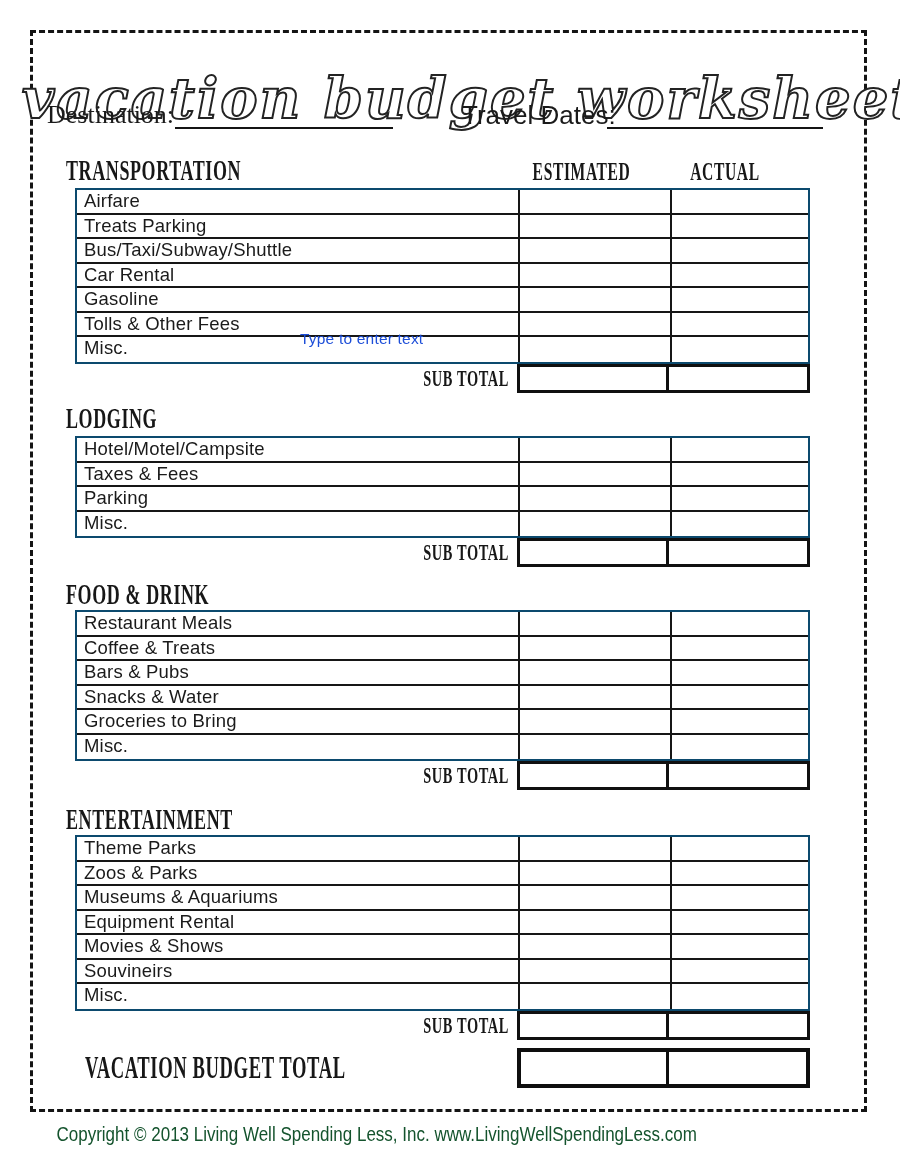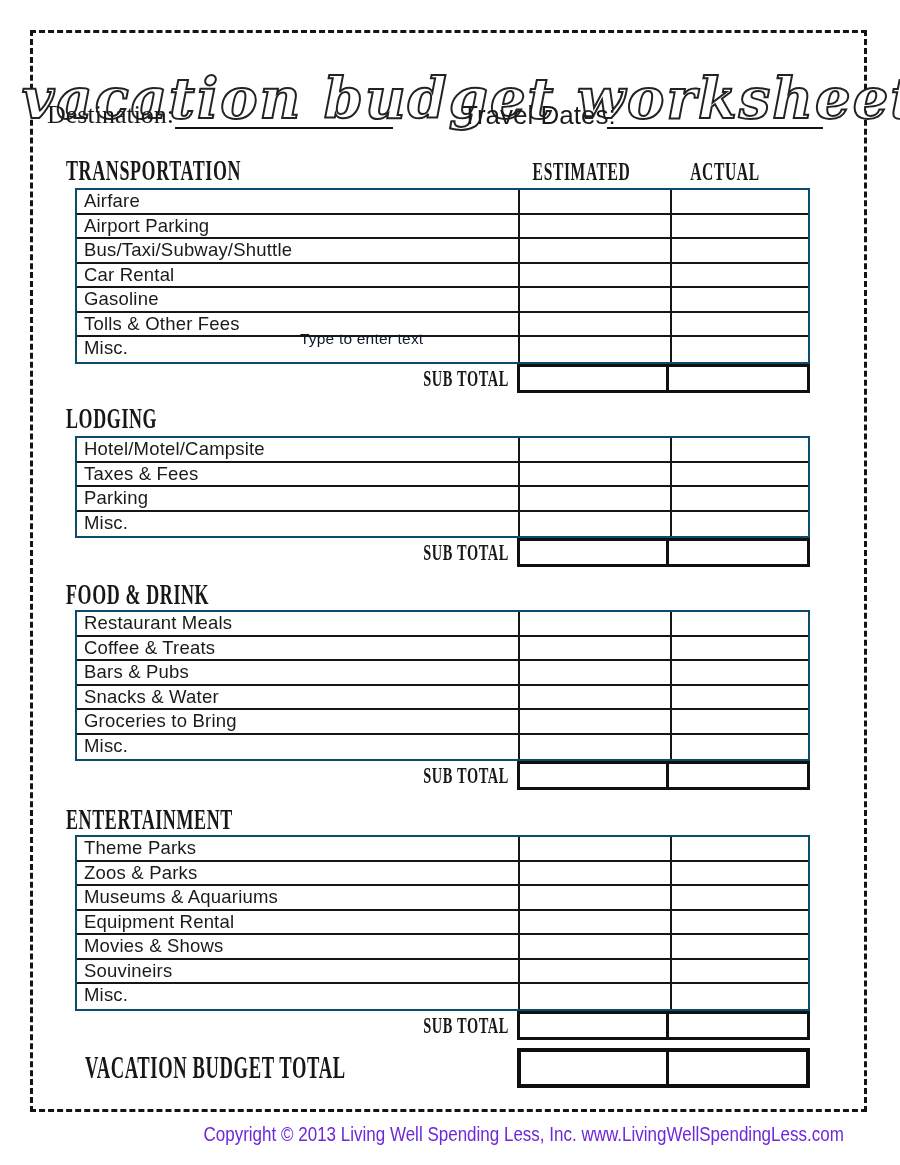--- a/index.html
+++ b/index.html
@@ -43,29 +43,29 @@
   .cell-est{width:152px;box-sizing:border-box;border-left:2px solid #161616;}
   .cell-act{flex:1;box-sizing:border-box;border-left:2px solid #161616;}
 
   .subtotal{display:flex;margin-left:75px;height:29px;}
   .sub-label{width:434px;text-align:right;box-sizing:border-box;line-height:29px;}
   .sub-label .stamp{font-size:24px;transform-origin:right center;}
   .sub-box{margin-left:8px;width:293px;box-sizing:border-box;border:3.5px solid #101010;display:flex;background:#fff;}
   .sub-est{width:149px;box-sizing:border-box;border-right:3px solid #101010;}
   .sub-act{flex:1;}
 
-  .placeholder{position:absolute;left:300px;top:330px;font-size:15.5px;color:#0f172a;letter-spacing:0.2px;}
+  .placeholder{position:absolute;left:300px;top:330px;font-size:15.5px;color:#1d4ed8;letter-spacing:0.2px;}
 
   .grand-label{position:absolute;left:85px;top:1048px;height:40px;display:flex;align-items:center;}
   .grand-label .stamp{font-size:31px;}
   .grand-box{position:absolute;left:517px;top:1048px;width:293px;height:40px;box-sizing:border-box;border:4px solid #0e0e0e;display:flex;background:#fff;}
   .grand-est{width:148px;box-sizing:border-box;border-right:3.5px solid #0e0e0e;}
   .grand-act{flex:1;}
 
-  .copyright{position:absolute;top:1123px;left:0;width:900px;text-align:right;font-size:20px;color:#6d28d9;}
+  .copyright{position:absolute;top:1123px;left:0;width:900px;text-align:left;font-size:20px;color:#14532d;}
   .copyright span{display:inline-block;transform:scaleX(0.85);transform-origin:center;white-space:nowrap;}
 </style>
 </head>
 <body>
 
 <div class="page-border"></div>
 
 <h1 class="title">vacation budget worksheet</h1>
 
 <div class="dest-row">
@@ -78,21 +78,21 @@
 <div id="sections-root">
     <div class="section" style="top: 155px;">
       <div class="section-head" style="height: 33px;"><span class="stamp section-title">TRANSPORTATION</span><div class="col-head est"><span class="stamp">ESTIMATED</span></div><div class="col-head act"><span class="stamp">ACTUAL</span></div></div>
       <div class="xtable">
         <div class="xrow">
           <div class="cell-label">Airfare</div>
           <div class="cell-est"></div>
           <div class="cell-act"></div>
         </div>
         <div class="xrow">
-          <div class="cell-label">Airport Parking</div>
+          <div class="cell-label">Treats Parking</div>
           <div class="cell-est"></div>
           <div class="cell-act"></div>
         </div>
         <div class="xrow">
           <div class="cell-label">Bus/Taxi/Subway/Shuttle</div>
           <div class="cell-est"></div>
           <div class="cell-act"></div>
         </div>
         <div class="xrow">
           <div class="cell-label">Car Rental</div>

